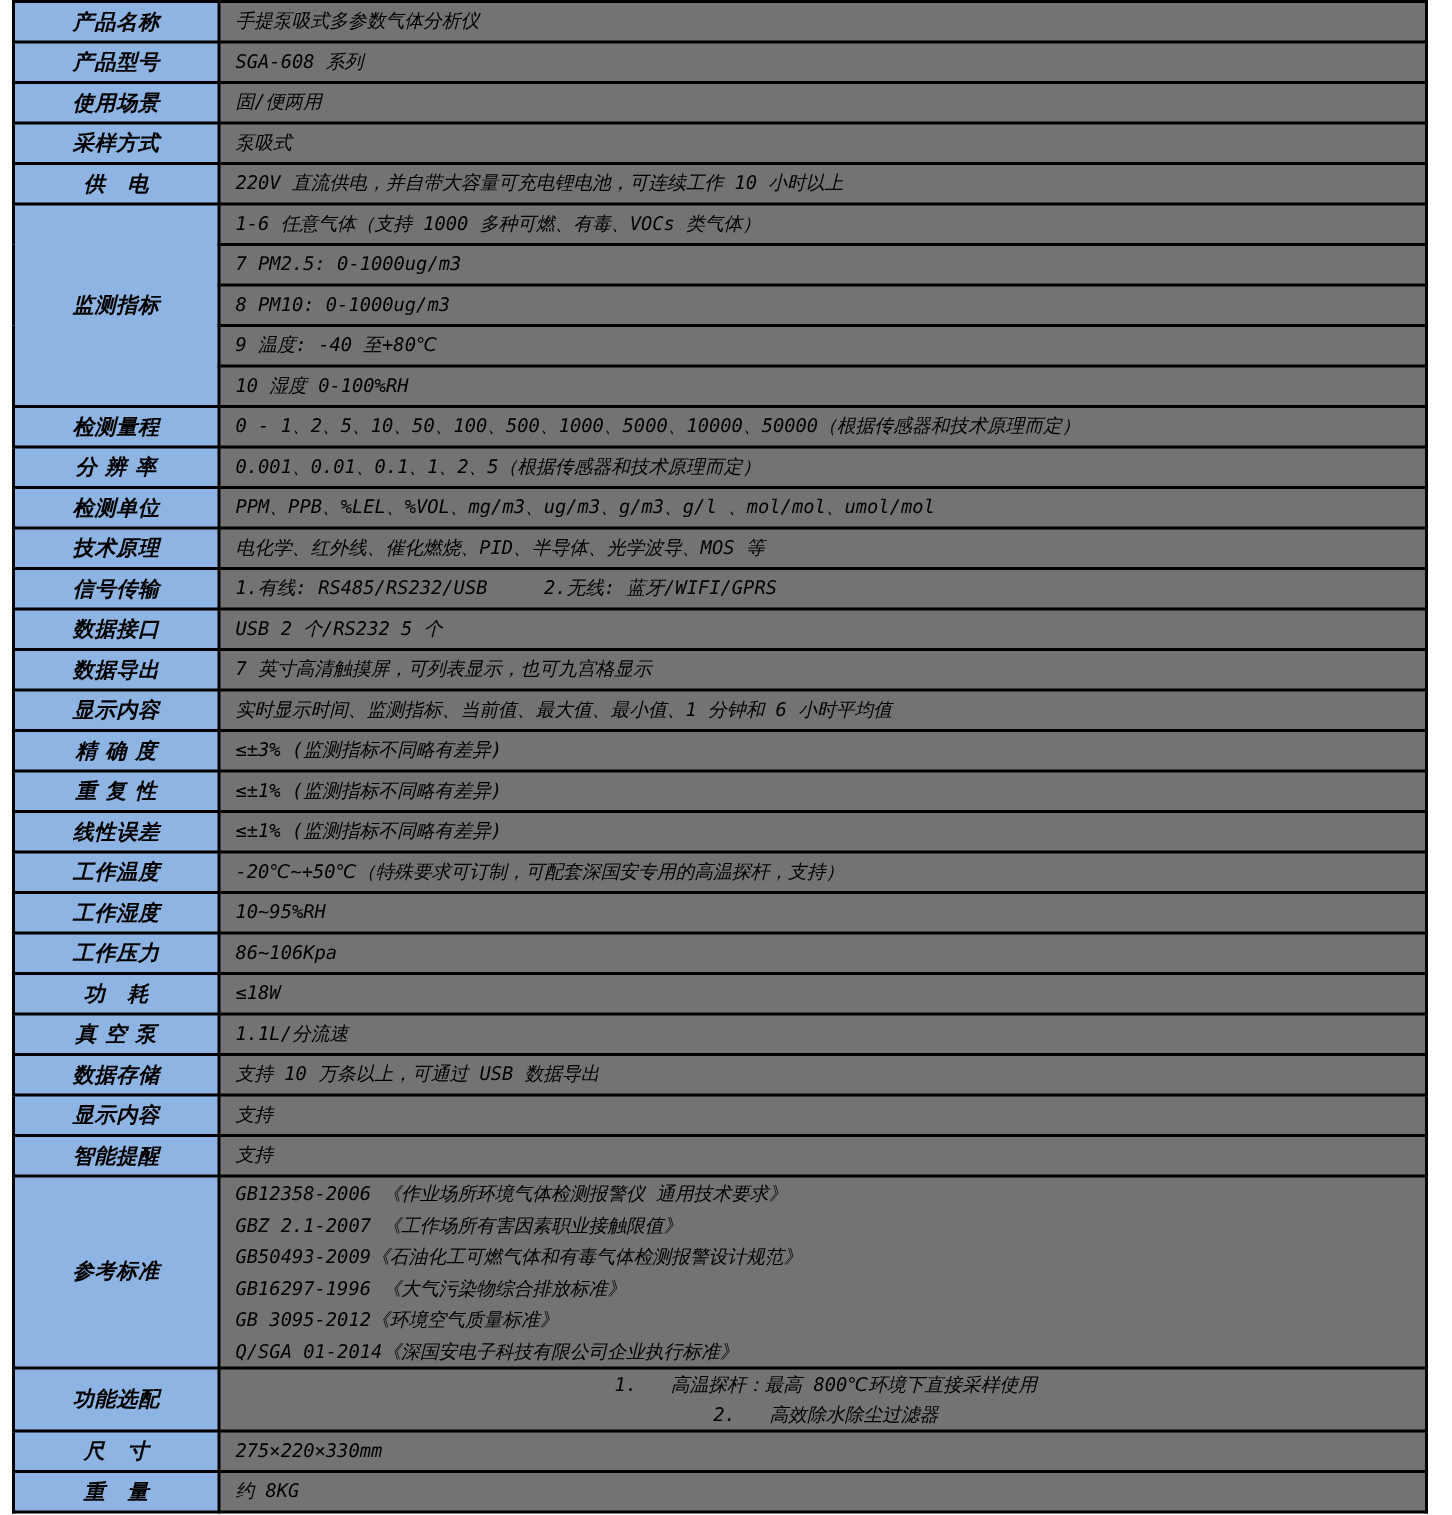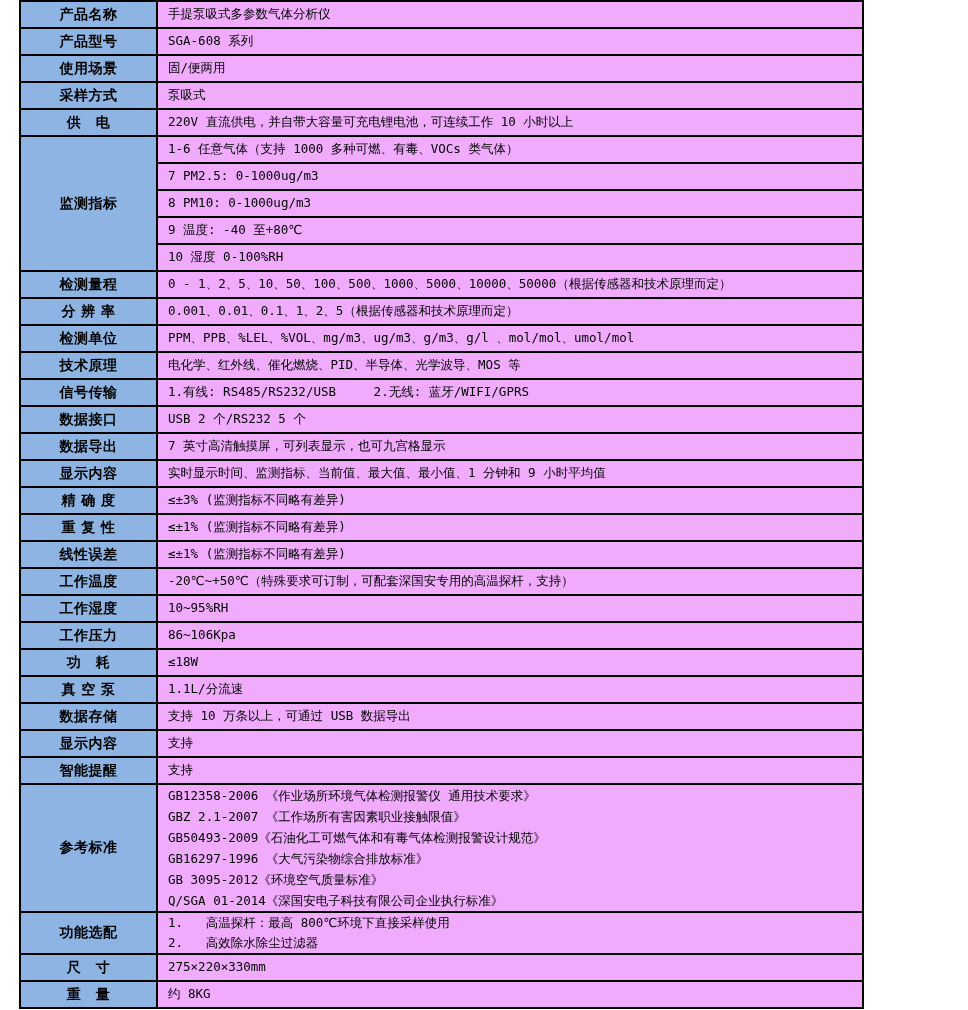--- a/index.html
+++ b/index.html
@@ -7,57 +7,59 @@
     padding: 0;
     background: #ffffff;
     width: 968px;
     height: 1010px;
     font-family: "DejaVu Sans", sans-serif;
     color: #000;
   }
   table.spec {
     border-collapse: collapse;
     table-layout: fixed;
-    margin-left: 19px;
-    width: 845px;
+    margin-left: 8px;
+    width: 944px;
     height: 1006px;
+    font-style: italic;
   }
   col.c-label { width: 137px; }
   th, td {
     border: 2px solid #000000;
     padding: 0;
     vertical-align: middle;
   }
   th.label {
     background: #8DB4E2;
     font-weight: bold;
     font-size: 14px;
     text-align: center;
     letter-spacing: 0.5px;
     white-space: pre;
   }
   td.value {
-    background: #f0abfc;
+    background: #737373;
     font-family: "DejaVu Sans Mono", "DejaVu Sans", sans-serif;
     font-size: 12.5px;
     text-align: left;
     padding-left: 10px;
     padding-right: 6px;
     white-space: pre-wrap;
     line-height: 1.3;
   }
   tr.r-single { height: 27px; }
   tr.r-sub    { height: 27px; }
   tr.r-lines6 { height: 126px; }
   tr.r-lines2 { height: 40px; }
   td.value .cell-line {
     line-height: 21px;
   }
   tr.r-lines2 td.value .cell-line {
     line-height: 20px;
+    text-align: center;
   }
 </style>
 </head>
 <body>
 
 <table class="spec">
   <colgroup>
     <col class="c-label">
     <col class="c-value">
   </colgroup>
@@ -121,21 +123,21 @@
       <tr class="r-single">
         <th class="label" rowspan="1">数据接口</th>
         <td class="value">USB 2 个/RS232 5 个</td>
       </tr>
       <tr class="r-single">
         <th class="label" rowspan="1">数据导出</th>
         <td class="value">7 英寸高清触摸屏，可列表显示，也可九宫格显示</td>
       </tr>
       <tr class="r-single">
         <th class="label" rowspan="1">显示内容</th>
-        <td class="value">实时显示时间、监测指标、当前值、最大值、最小值、1 分钟和 9 小时平均值</td>
+        <td class="value">实时显示时间、监测指标、当前值、最大值、最小值、1 分钟和 6 小时平均值</td>
       </tr>
       <tr class="r-single">
         <th class="label" rowspan="1">精 确 度</th>
         <td class="value">≤±3% (监测指标不同略有差异)</td>
       </tr>
       <tr class="r-single">
         <th class="label" rowspan="1">重 复 性</th>
         <td class="value">≤±1% (监测指标不同略有差异)</td>
       </tr>
       <tr class="r-single">

